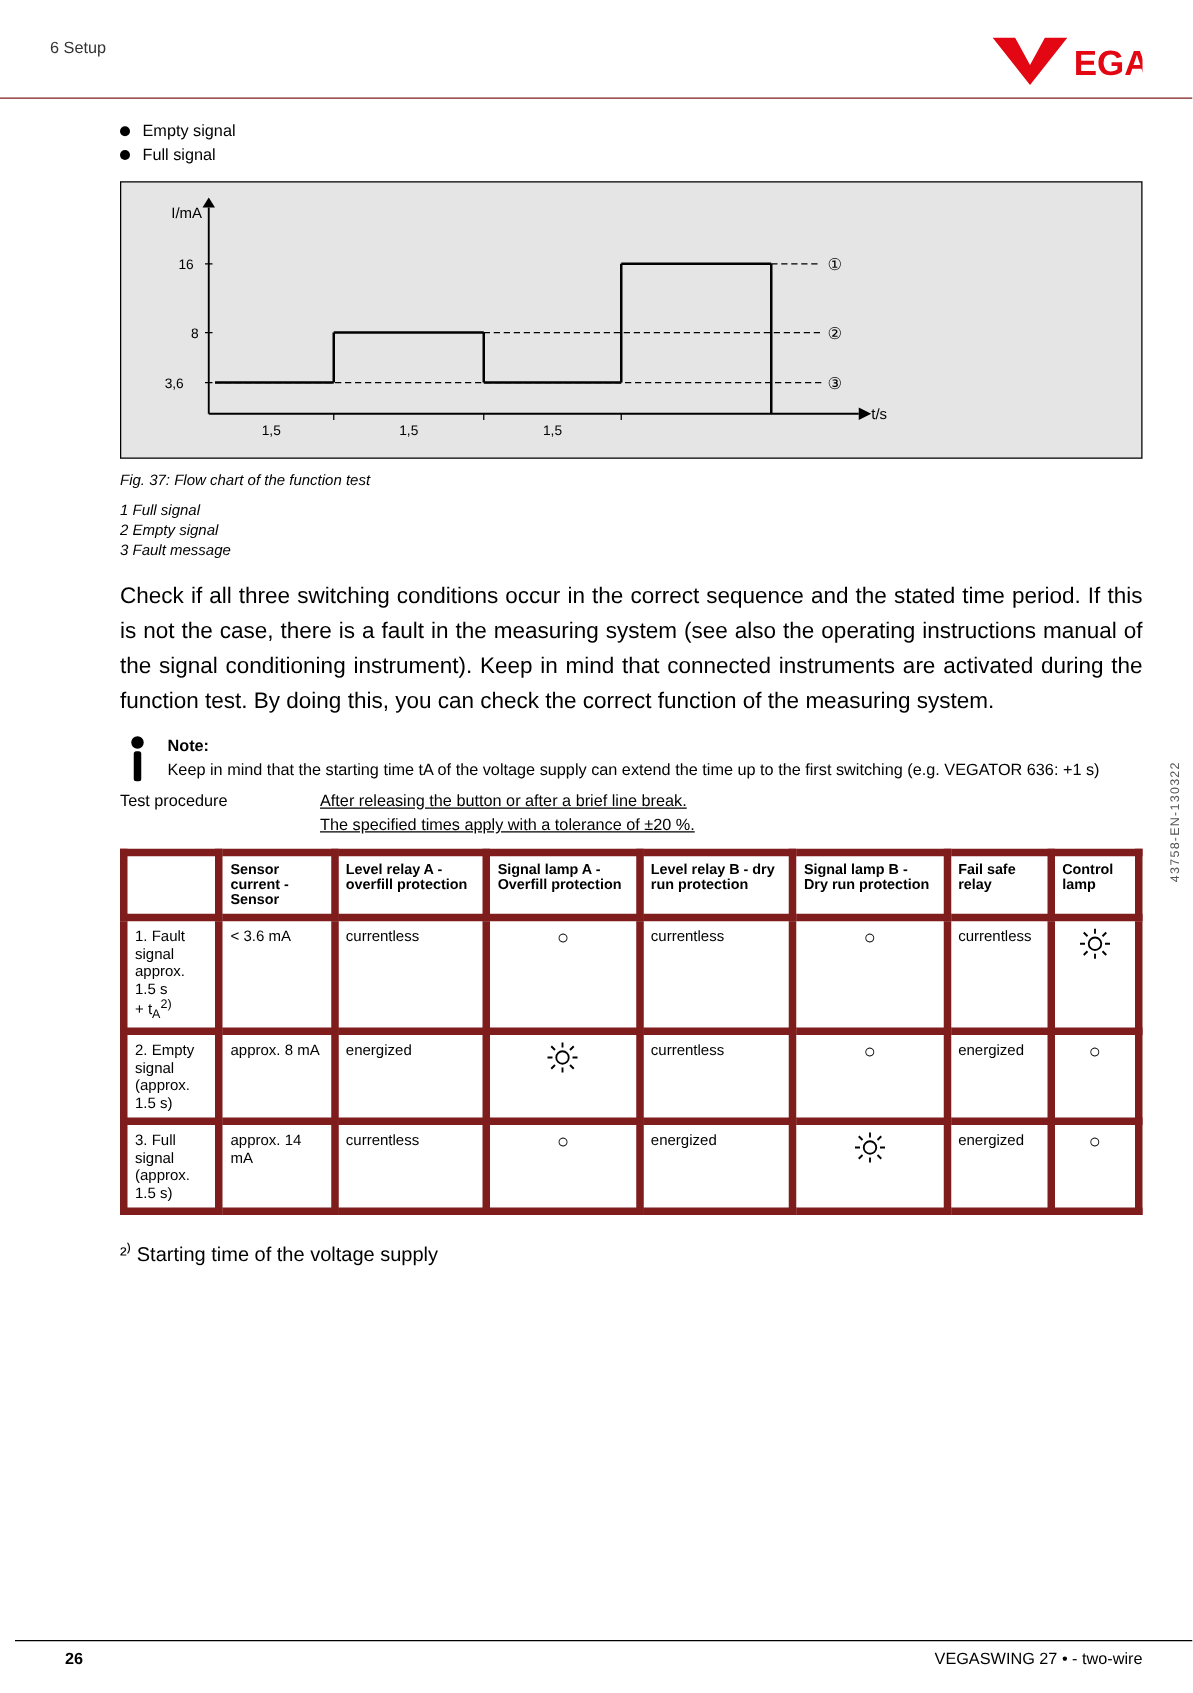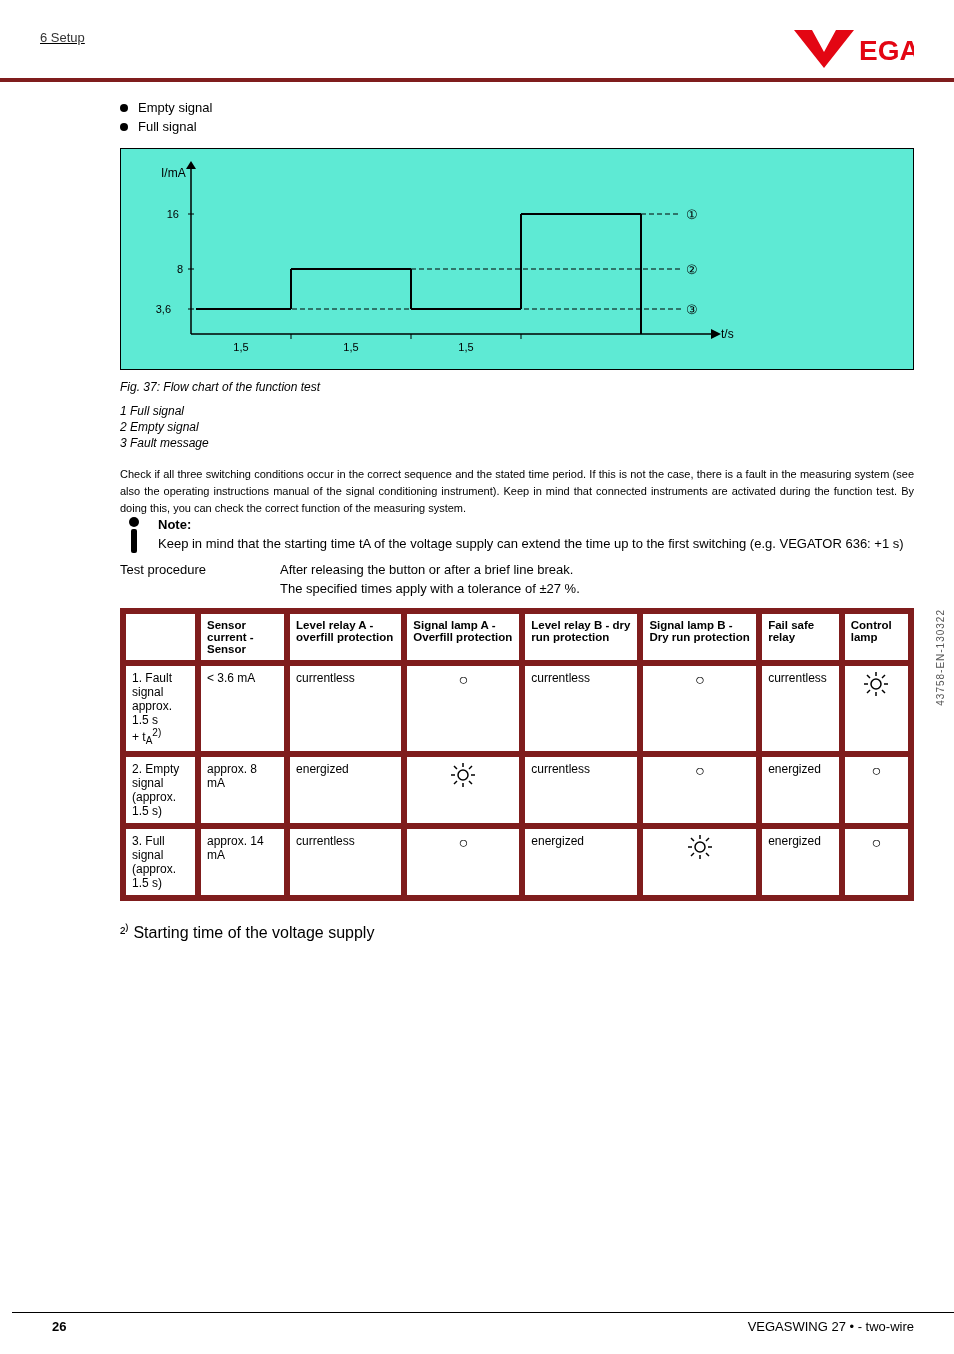--- a/index.html
+++ b/index.html
@@ -19,40 +19,39 @@
       padding: 30px 0 40px 0;
       position: relative;
     }
 
     
     .header {
       display: flex;
       justify-content: space-between;
       align-items: flex-start;
       padding: 0 40px 10px 40px;
-      border-bottom: 4px solid #7f1d1d;
+      border-bottom: 1px solid #7f1d1d;
       margin-bottom: 18px;
-      text-decoration: underline;
     }
     .header-title {
       font-size: 13px;
       color: #333;
     }
     .logo {
       display: flex;
       align-items: center;
     }
     .logo svg {
       height: 38px;
       width: 120px;
     }
 
     
     .content {
-      padding: 0 40px 0 120px;
+      padding: 0 40px 0 96px;
     }
 
     
     .bullet-list {
       list-style: none;
       margin-bottom: 14px;
     }
     .bullet-list li {
       display: flex;
       align-items: center;
@@ -67,43 +66,44 @@
       margin-right: 10px;
       flex-shrink: 0;
     }
 
     
     .chart-container {
       border: 1px solid #000;
       margin-bottom: 10px;
       padding: 10px 20px 10px 10px;
       position: relative;
-      background: #5eead4;
+      background: #e5e5e5;
     }
 
     .fig-caption {
       font-style: italic;
       font-size: 12px;
       margin-bottom: 10px;
     }
 
     .fig-list {
       list-style: none;
       margin-bottom: 16px;
     }
     .fig-list li {
       font-style: italic;
       font-size: 12px;
       margin-bottom: 2px;
     }
 
     
     .para {
-      font-size: 11px;
+      font-size: 18px;
       line-height: 1.55;
+      margin-bottom: 14px;
       text-align: justify;
     }
 
     
     .note-section {
       display: flex;
       align-items: flex-start;
       margin-bottom: 8px;
     }
     .note-icon {
@@ -146,20 +146,21 @@
     }
     .test-label {
       font-weight: normal;
       font-size: 13px;
       width: 160px;
       flex-shrink: 0;
     }
     .test-desc {
       font-size: 13px;
       flex: 1;
+      text-decoration: underline;
     }
     .test-desc p { margin-bottom: 4px; }
 
     
     .data-table {
       width: 100%;
       border-collapse: collapse;
       font-size: 12px;
       margin-bottom: 20px;
     }
@@ -326,21 +327,21 @@
       <div class="note-content">
         <div class="note-title">Note:</div>
         <div class="note-text">Keep in mind that the starting time tA of the voltage supply can extend the time up to the first switching (e.g. VEGATOR 636: +1 s)</div>
       </div>
     </div>
 
     <div class="test-procedure">
       <div class="test-label">Test procedure</div>
       <div class="test-desc">
         <p>After releasing the button or after a brief line break.</p>
-        <p>The specified times apply with a tolerance of ±27 %.</p>
+        <p>The specified times apply with a tolerance of ±20 %.</p>
       </div>
     </div>
 
     <table class="data-table">
       <thead>
         <tr>
           <th></th>
           <th>Sensor current - Sensor</th>
           <th>Level relay A - overfill protection</th>
           <th>Signal lamp A - Overfill protection</th>

